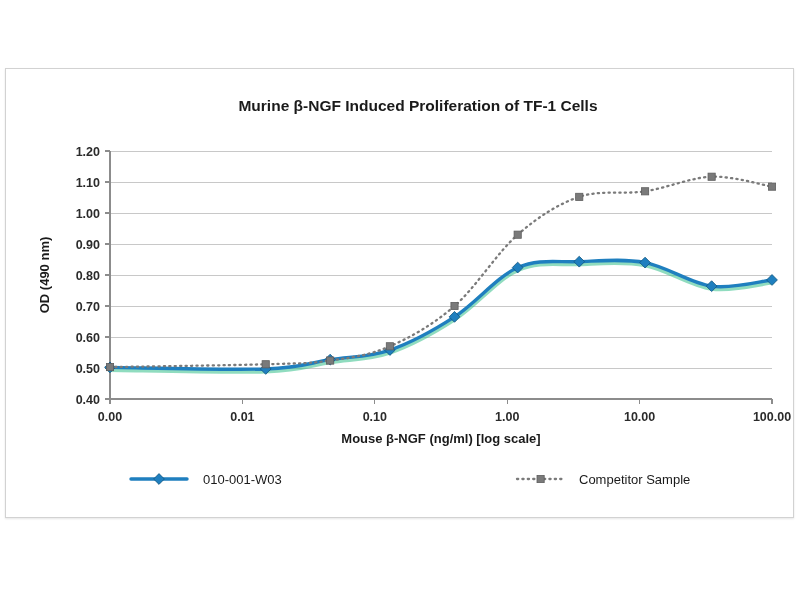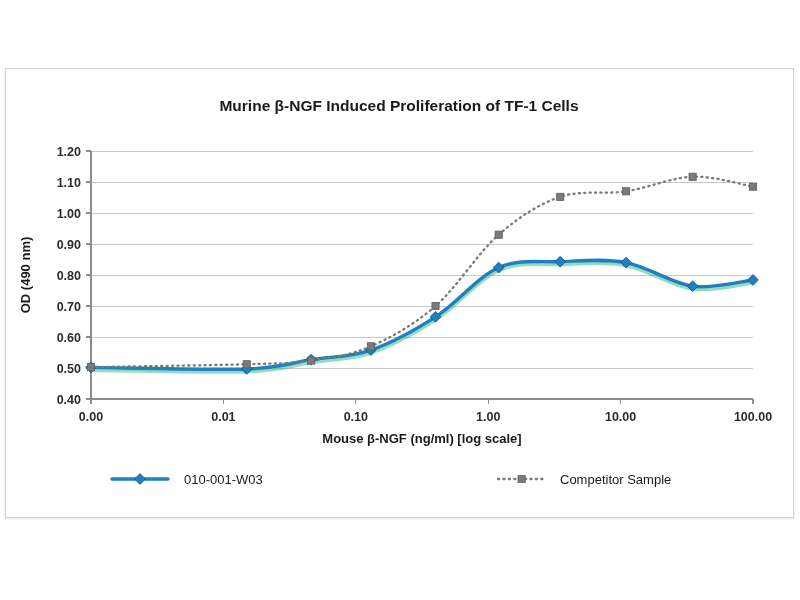--- a/index.html
+++ b/index.html
@@ -16,20 +16,21 @@
   #figure-frame {
     position: absolute;
     left: 5px;
     top: 68px;
     width: 789px;
     height: 450px;
     background: #ffffff;
     border: 1px solid #d2d2d2;
     box-sizing: border-box;
     box-shadow: 0 1px 2px rgba(0,0,0,0.10);
+    padding-left: 19px;
   }
   #chart-svg {
     display: block;
     width: 787px;
     height: 448px;
   }
   .chart-title {
     font-family: "Liberation Sans", sans-serif;
     font-size: 15.5px;
     font-weight: bold;

